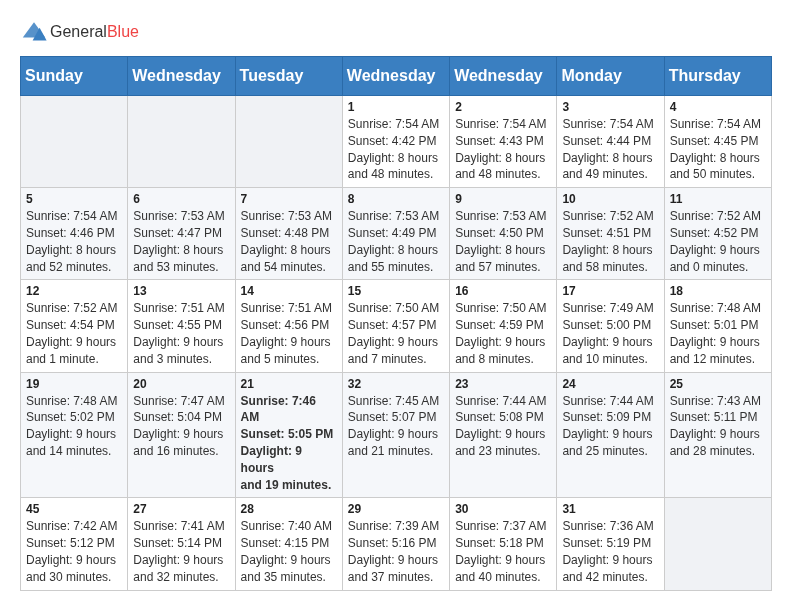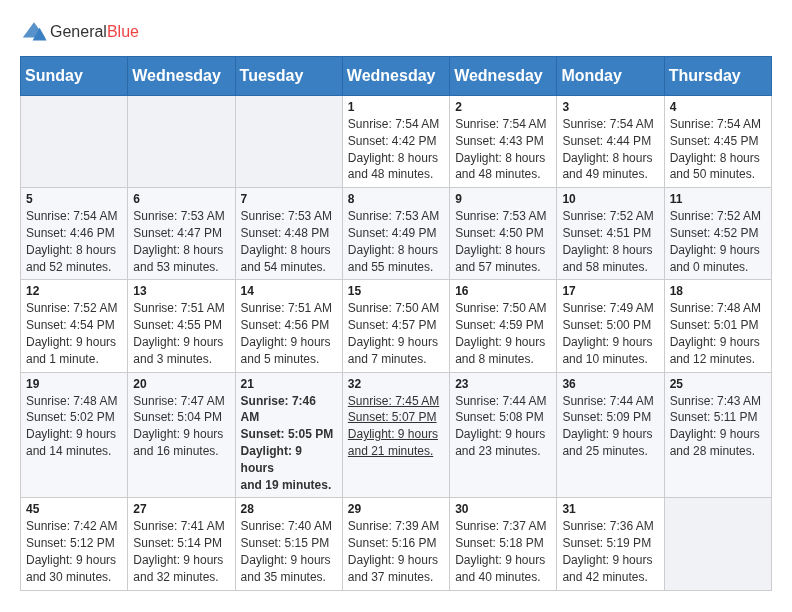--- a/index.html
+++ b/index.html
@@ -274,34 +274,34 @@
           </td>
           <td>
             <span class="day-number">21</span>
             <div class="day-info" style="white-space: pre-line; font-weight: bold;">Sunrise: 7:46 AM
 Sunset: 5:05 PM
 Daylight: 9 hours
 and 19 minutes.</div>
           </td>
           <td>
             <span class="day-number">32</span>
-            <div class="day-info" style="white-space: pre-line; text-decoration: underline;">Sunrise: 7:45 AM
+            <div class="day-info" style="white-space: pre-line;">Sunrise: 7:45 AM
 Sunset: 5:07 PM
 Daylight: 9 hours
 and 21 minutes.</div>
           </td>
           <td>
             <span class="day-number">23</span>
             <div class="day-info" style="white-space: pre-line;">Sunrise: 7:44 AM
 Sunset: 5:08 PM
 Daylight: 9 hours
 and 23 minutes.</div>
           </td>
           <td>
-            <span class="day-number">36</span>
+            <span class="day-number">24</span>
             <div class="day-info" style="white-space: pre-line;">Sunrise: 7:44 AM
 Sunset: 5:09 PM
 Daylight: 9 hours
 and 25 minutes.</div>
           </td>
           <td>
             <span class="day-number">25</span>
             <div class="day-info" style="white-space: pre-line;">Sunrise: 7:43 AM
 Sunset: 5:11 PM
 Daylight: 9 hours
@@ -319,21 +319,21 @@
           <td>
             <span class="day-number">27</span>
             <div class="day-info" style="white-space: pre-line;">Sunrise: 7:41 AM
 Sunset: 5:14 PM
 Daylight: 9 hours
 and 32 minutes.</div>
           </td>
           <td>
             <span class="day-number">28</span>
             <div class="day-info" style="white-space: pre-line;">Sunrise: 7:40 AM
-Sunset: 5:15 PM
+Sunset: 4:15 PM
 Daylight: 9 hours
 and 35 minutes.</div>
           </td>
           <td>
             <span class="day-number">29</span>
             <div class="day-info" style="white-space: pre-line;">Sunrise: 7:39 AM
 Sunset: 5:16 PM
 Daylight: 9 hours
 and 37 minutes.</div>
           </td>

